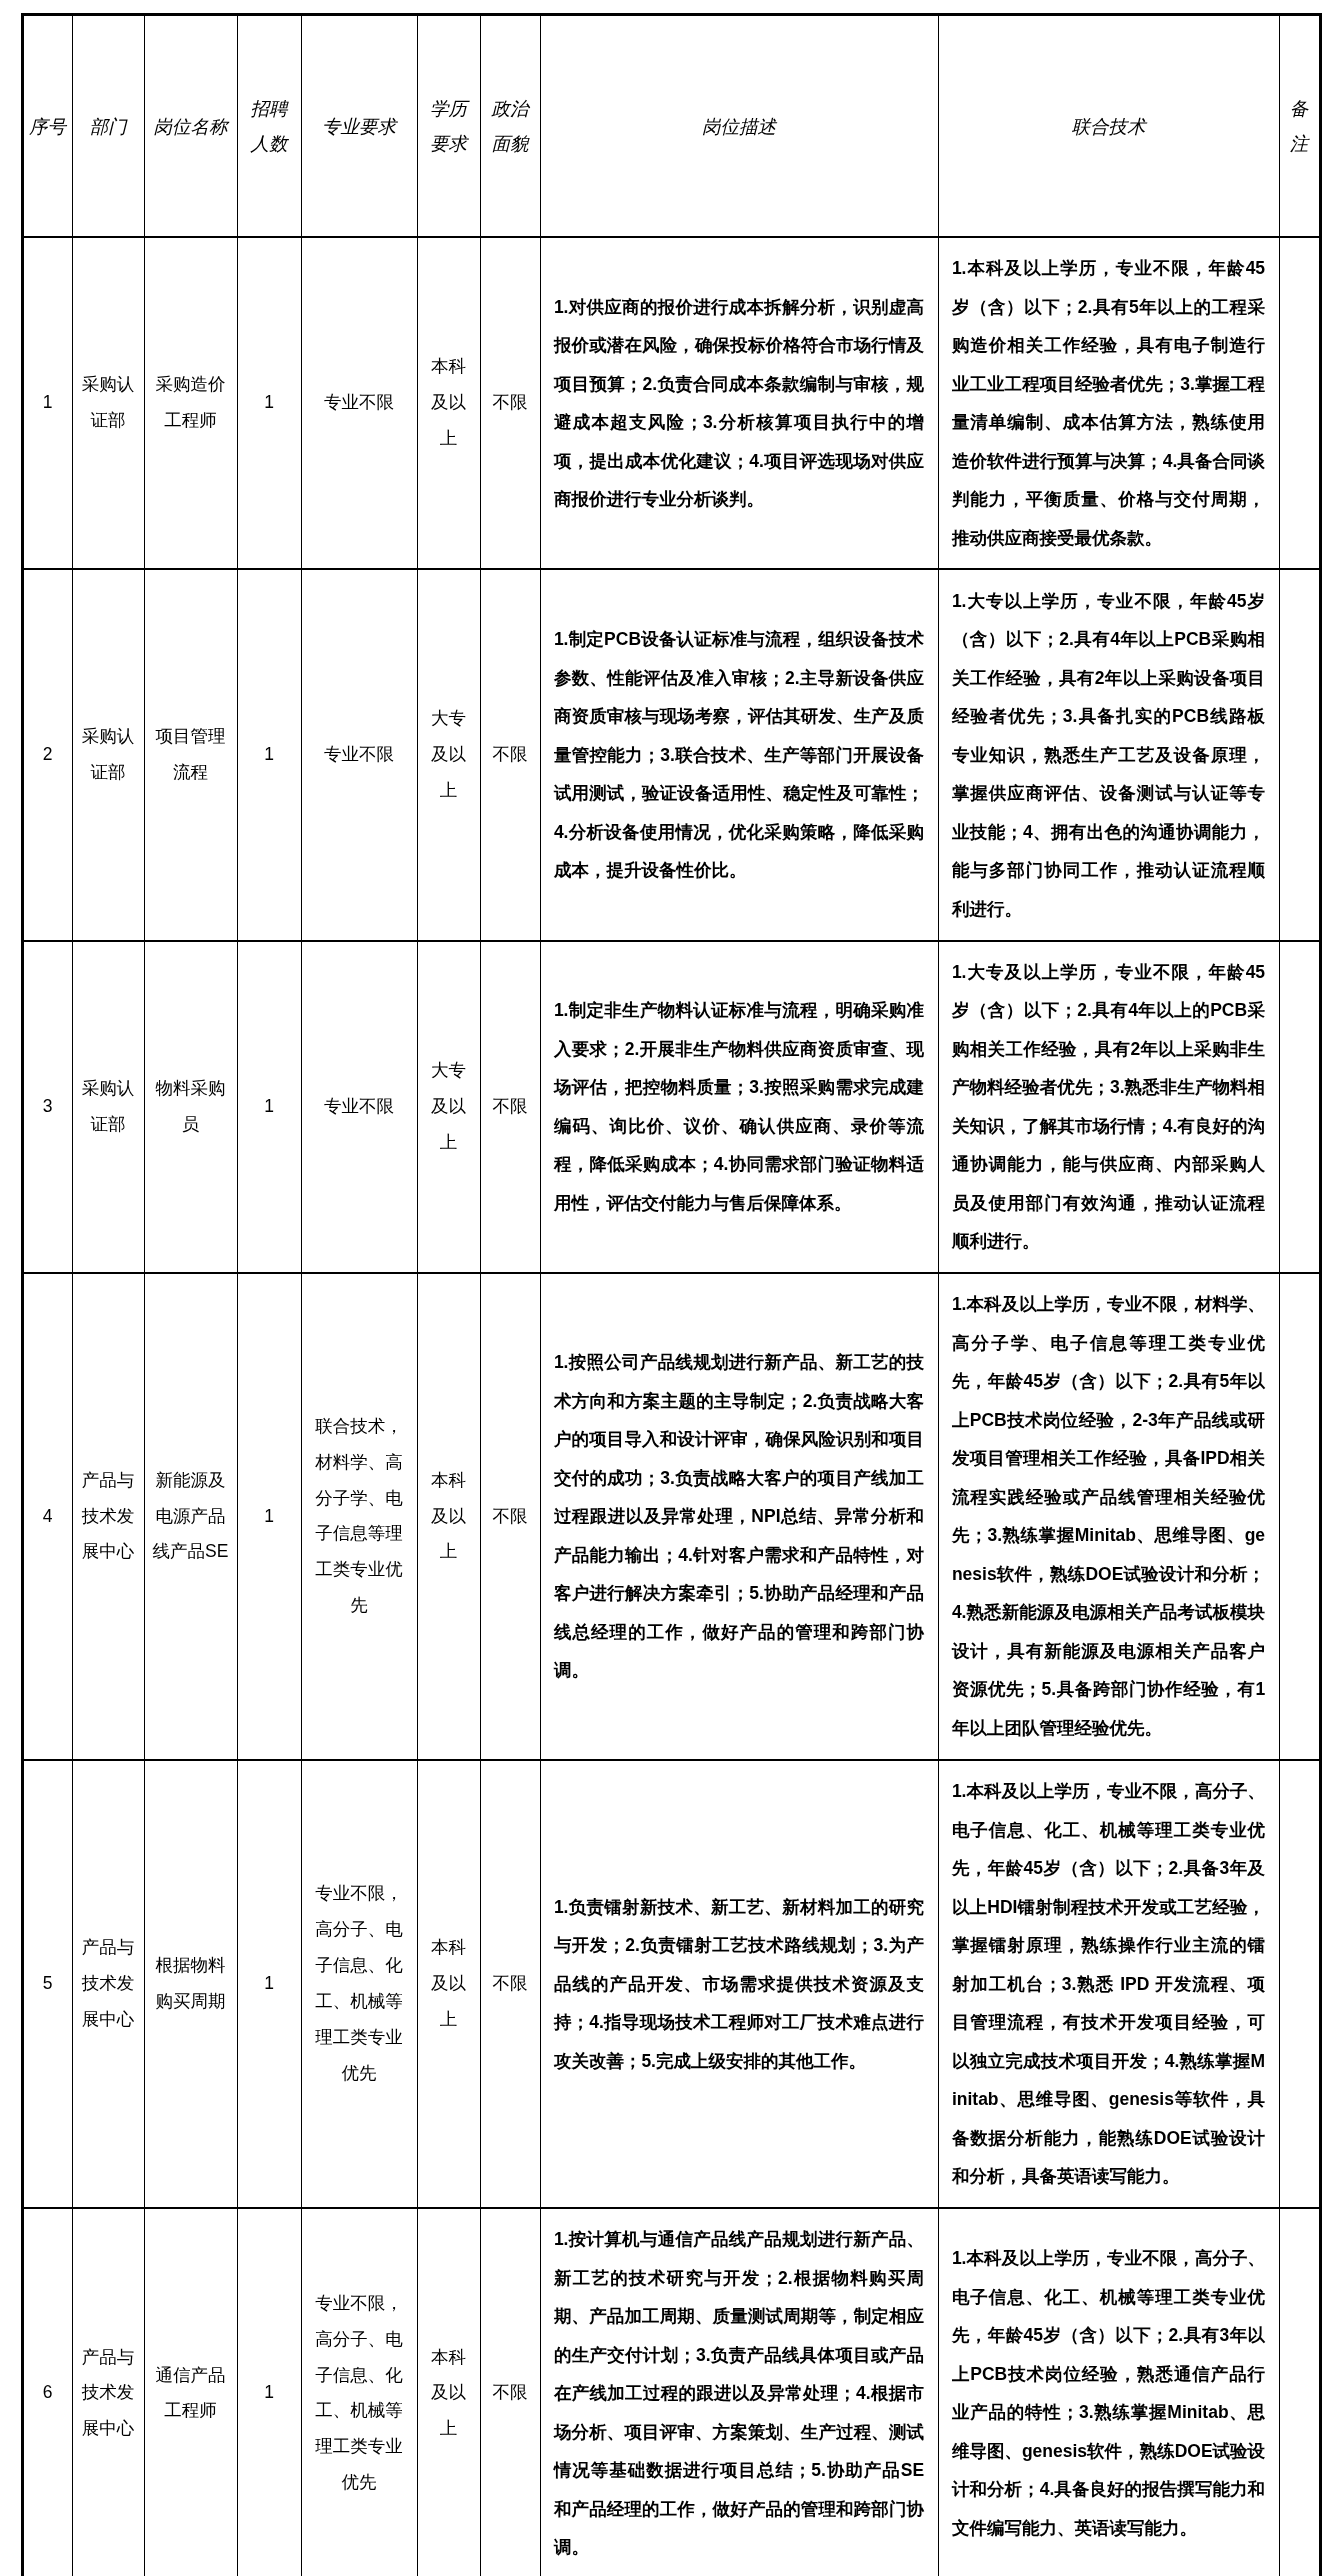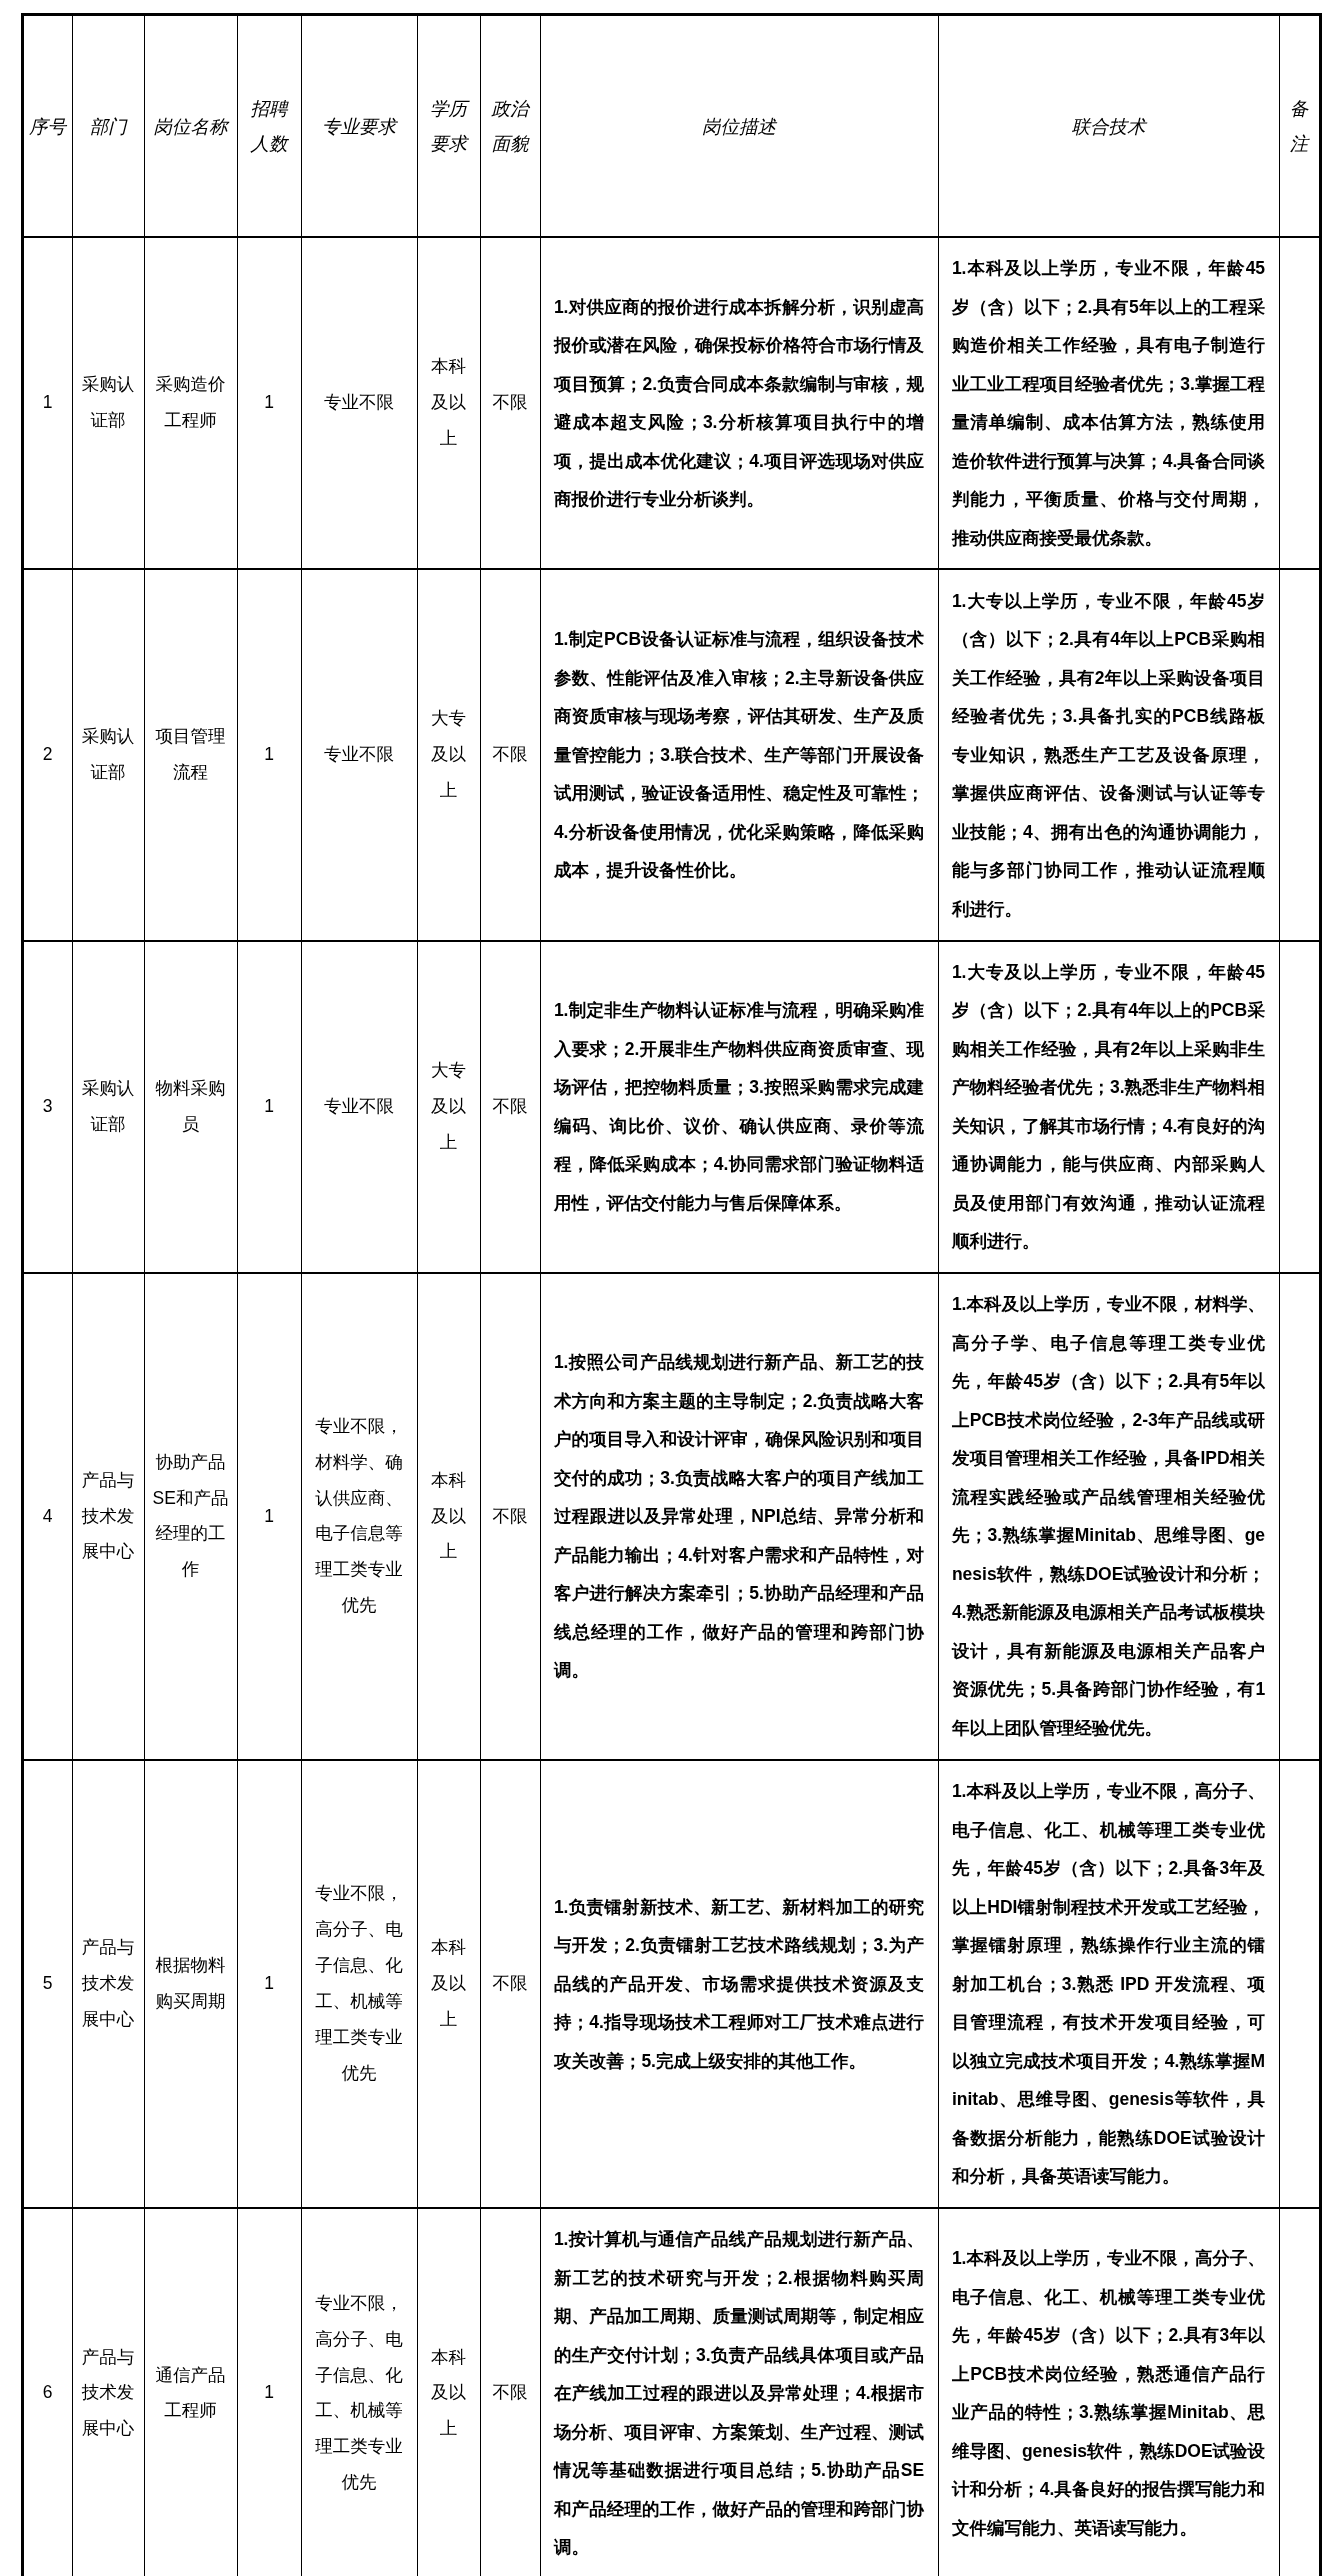--- a/index.html
+++ b/index.html
@@ -81,23 +81,23 @@
     <td class="small">专业不限</td>
     <td class="small">大专及以上</td>
     <td class="small">不限</td>
     <td class="big">1.制定非生产物料认证标准与流程，明确采购准入要求；2.开展非生产物料供应商资质审查、现场评估，把控物料质量；3.按照采购需求完成建编码、询比价、议价、确认供应商、录价等流程，降低采购成本；4.协同需求部门验证物料适用性，评估交付能力与售后保障体系。</td>
     <td class="big">1.大专及以上学历，专业不限，年龄45岁（含）以下；2.具有4年以上的PCB采购相关工作经验，具有2年以上采购非生产物料经验者优先；3.熟悉非生产物料相关知识，了解其市场行情；4.有良好的沟通协调能力，能与供应商、内部采购人员及使用部门有效沟通，推动认证流程顺利进行。</td>
     <td class="small"></td>
   </tr>
         <tr style="height: 420px;">
     <td class="small">4</td>
     <td class="small">产品与技术发展中心</td>
-    <td class="small">协助产品SE和产品经理的工作</td>
+    <td class="small">新能源及电源产品线产品SE</td>
     <td class="small">1</td>
-    <td class="small">专业不限，材料学、确认供应商、电子信息等理工类专业优先</td>
+    <td class="small">联合技术，材料学、高分子学、电子信息等理工类专业优先</td>
     <td class="small">本科及以上</td>
     <td class="small">不限</td>
     <td class="big">1.按照公司产品线规划进行新产品、新工艺的技术方向和方案主题的主导制定；2.负责战略大客户的项目导入和设计评审，确保风险识别和项目交付的成功；3.负责战略大客户的项目产线加工过程跟进以及异常处理，NPI总结、异常分析和产品能力输出；4.针对客户需求和产品特性，对客户进行解决方案牵引；5.协助产品经理和产品线总经理的工作，做好产品的管理和跨部门协调。</td>
     <td class="big">1.本科及以上学历，专业不限，材料学、高分子学、电子信息等理工类专业优先，年龄45岁（含）以下；2.具有5年以上PCB技术岗位经验，2-3年产品线或研发项目管理相关工作经验，具备IPD相关流程实践经验或产品线管理相关经验优先；3.熟练掌握Minitab、思维导图、genesis软件，熟练DOE试验设计和分析；4.熟悉新能源及电源相关产品考试板模块设计，具有新能源及电源相关产品客户资源优先；5.具备跨部门协作经验，有1年以上团队管理经验优先。</td>
     <td class="small"></td>
   </tr>
         <tr style="height: 381px;">
     <td class="small">5</td>
     <td class="small">产品与技术发展中心</td>
     <td class="small">根据物料购买周期</td>

